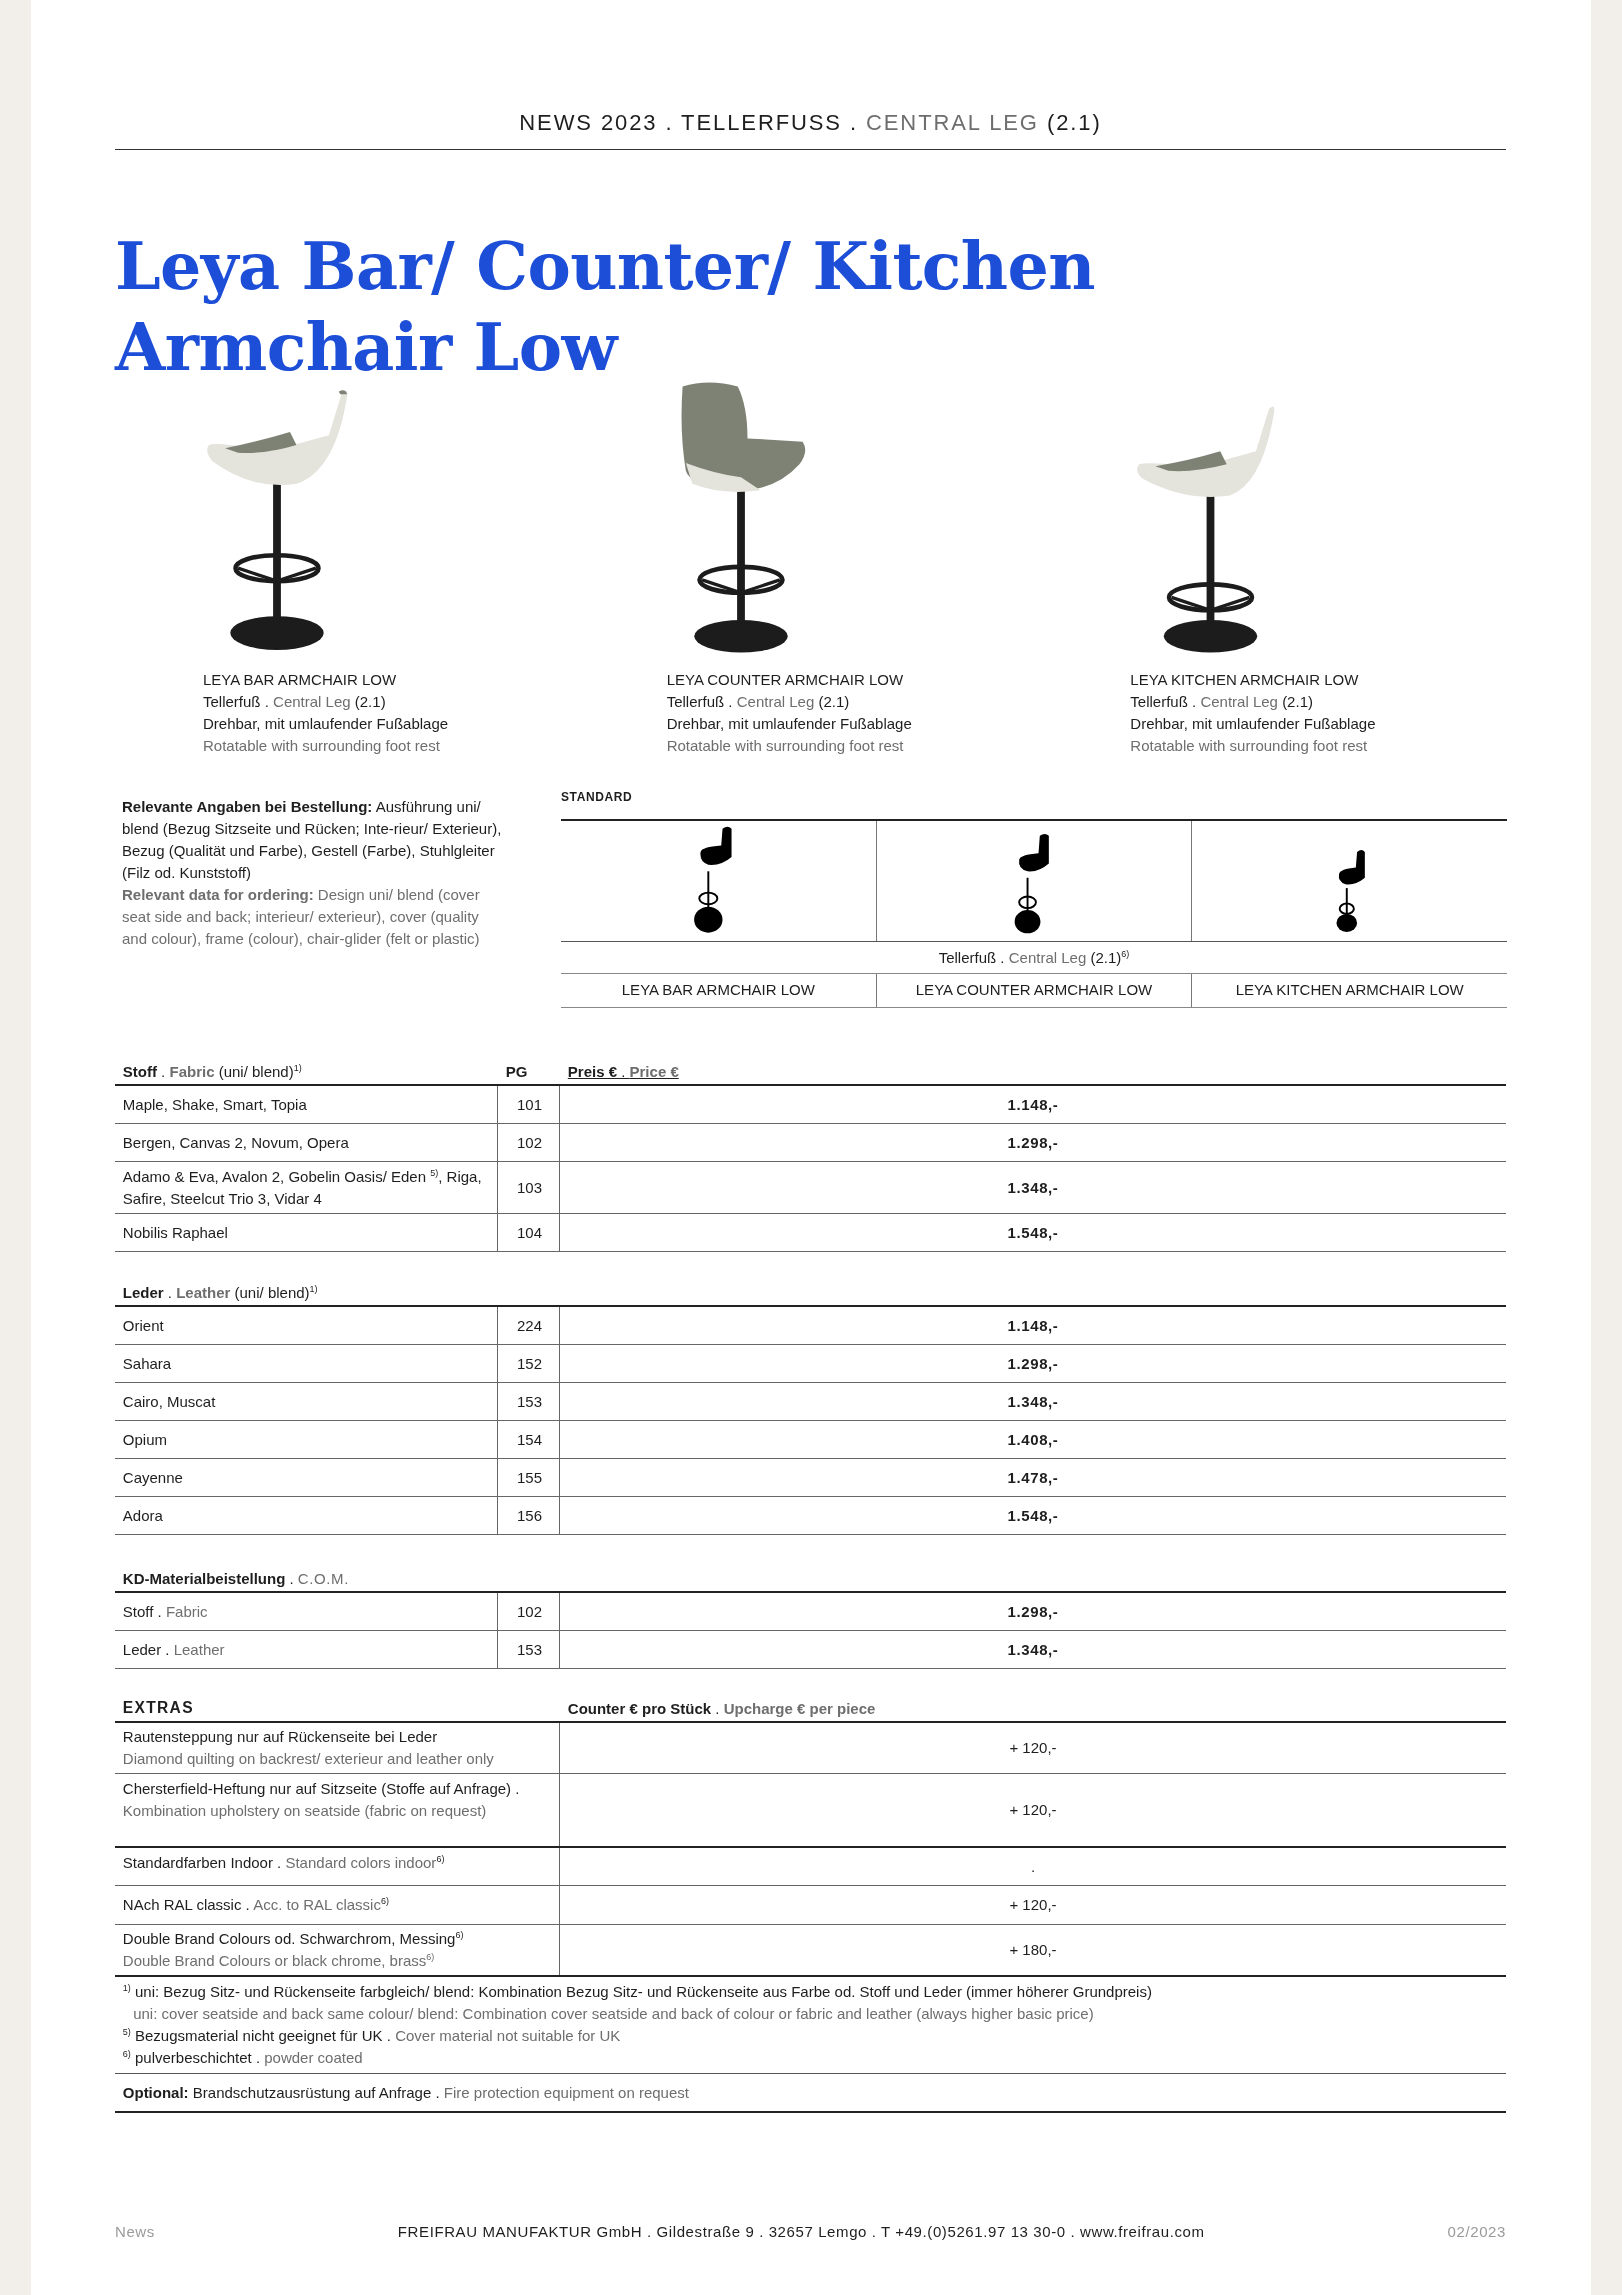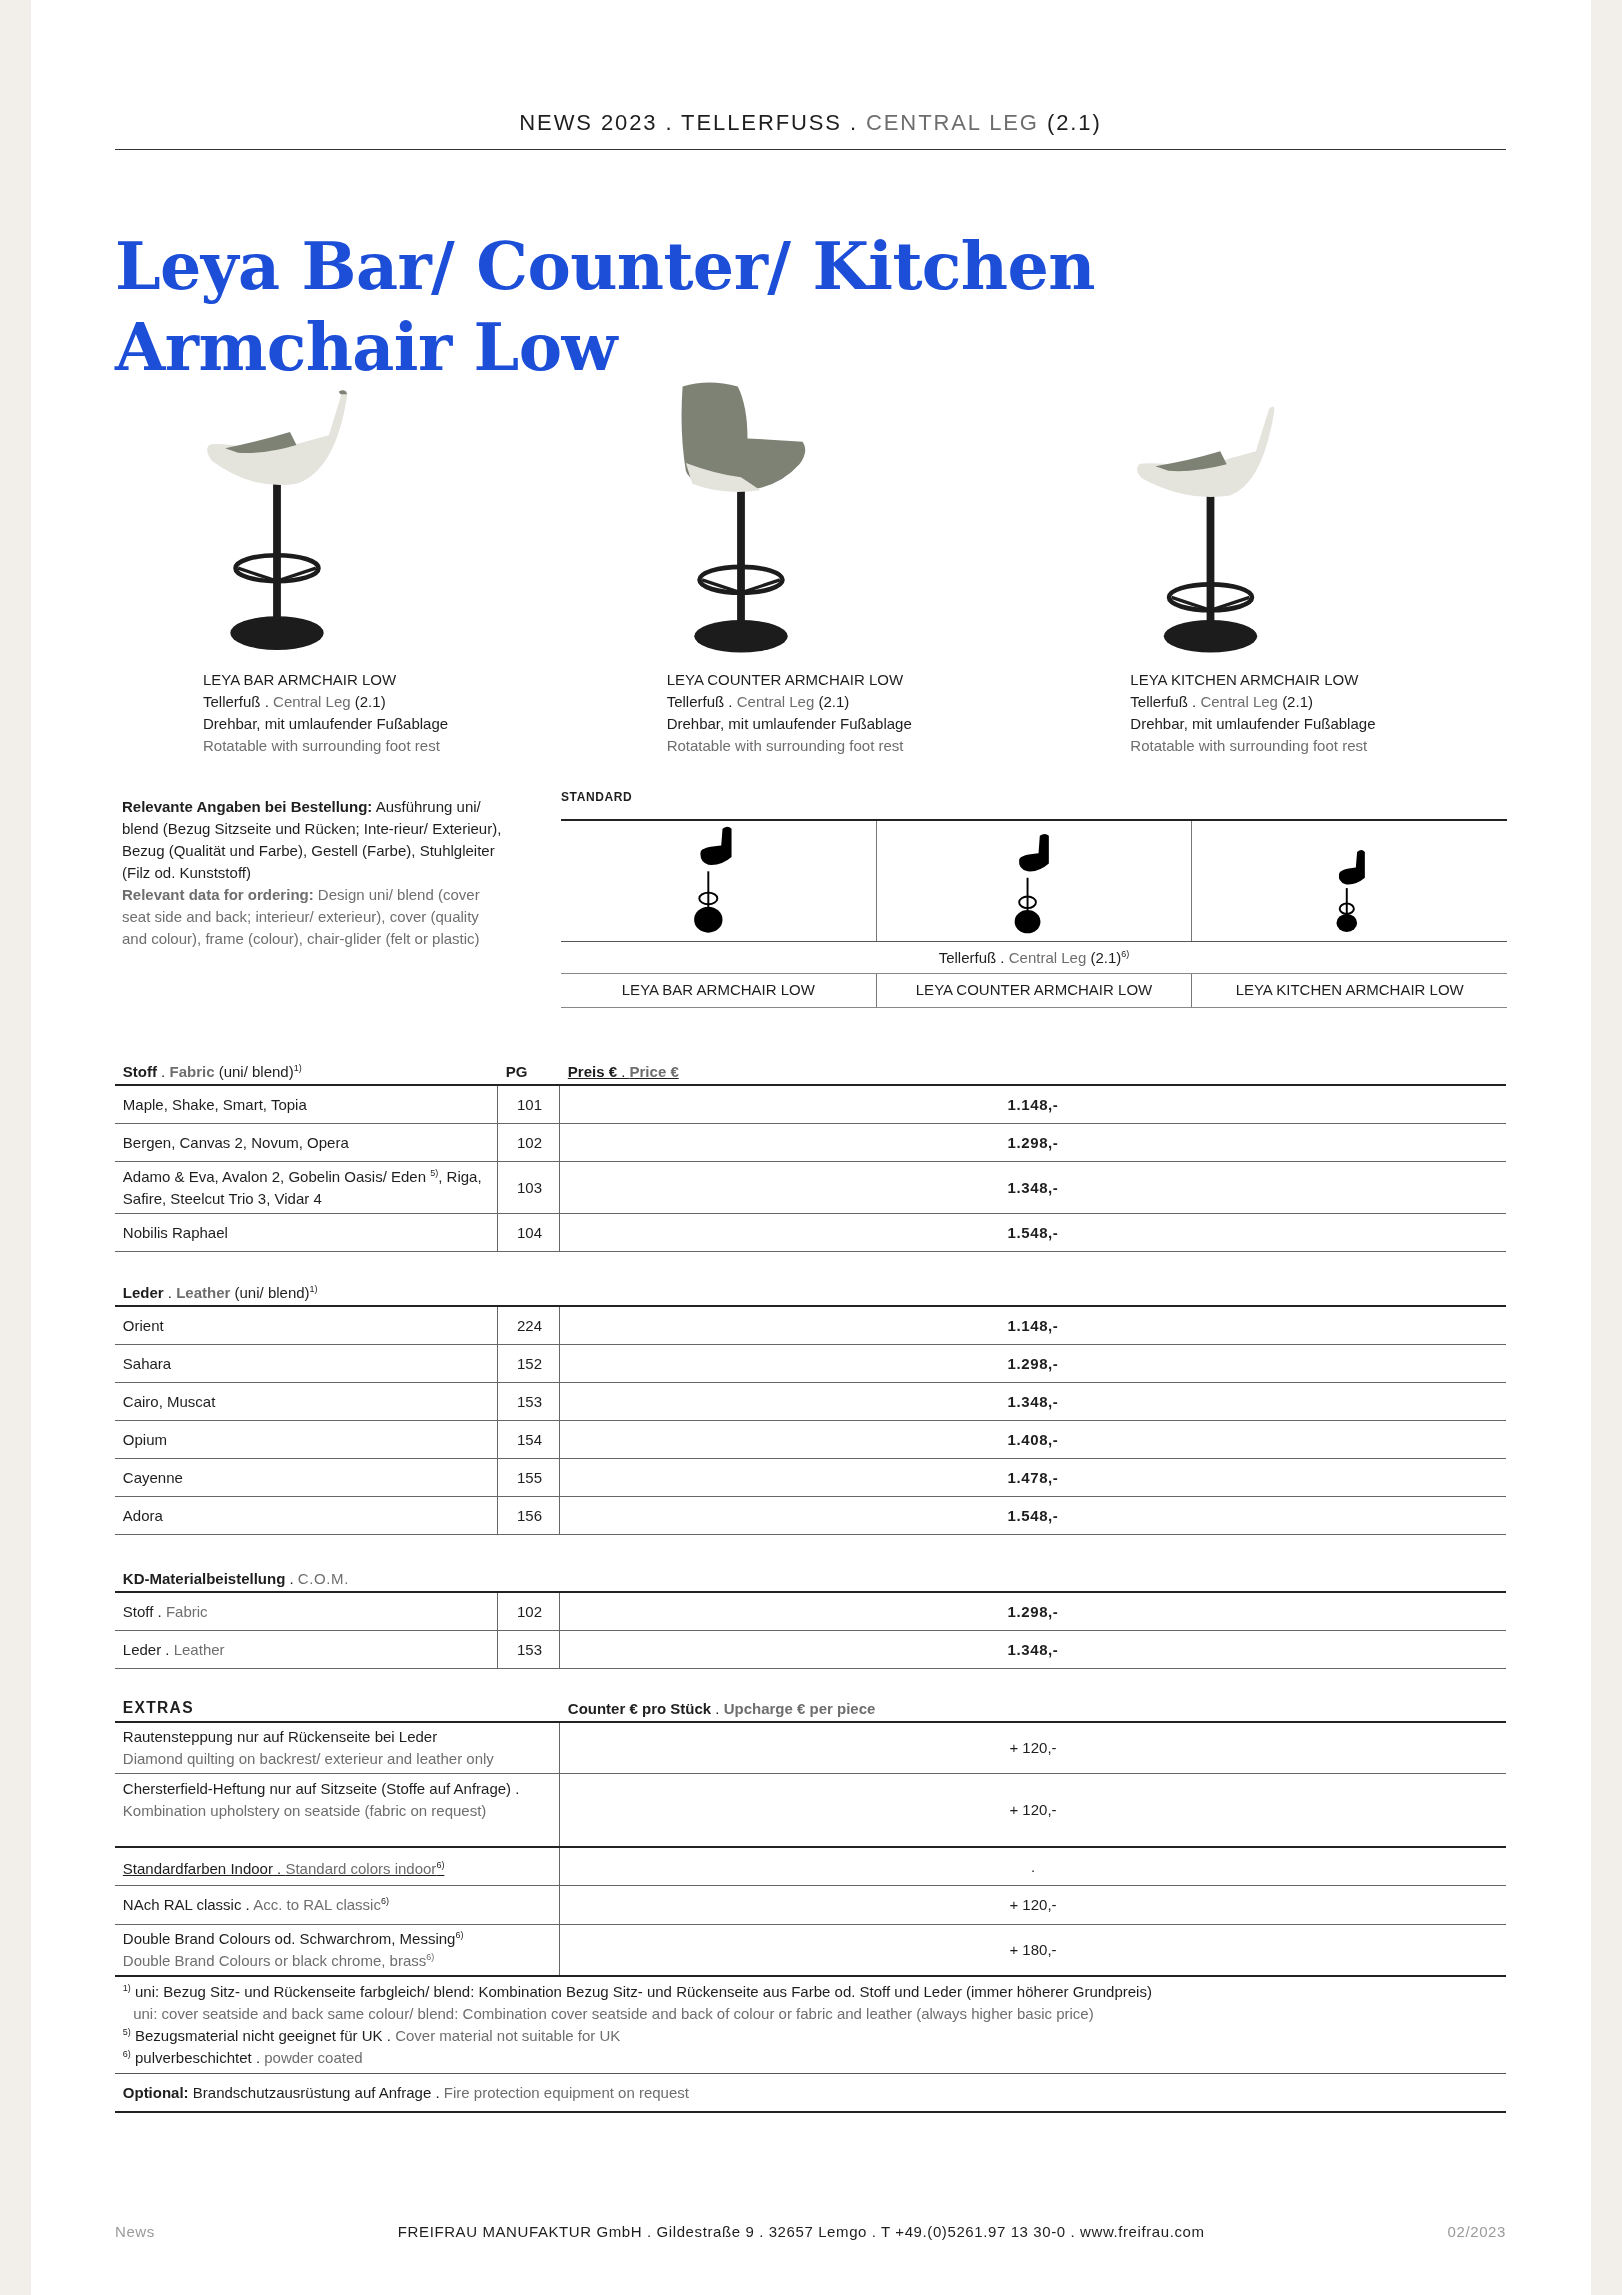--- a/index.html
+++ b/index.html
@@ -277,21 +277,21 @@
             <span>Rautensteppung nur auf Rückenseite bei Leder</span>
             <span class="grey">Diamond quilting on backrest/ exterieur and leather only</span>
           </div>
         <div class="c3">+ 120,-</div>
       </div>
       <div class="erow thick" style="height:74px;">
         <div class="c1" style="display:block;"><span>Chersterfield-Heftung nur auf Sitzseite (Stoffe auf Anfrage)</span> . <span class="grey">Kombination upholstery on seatside (fabric on request)</span></div>
         <div class="c3">+ 120,-</div>
       </div>
       <div class="erow" style="height:38px;">
-        <div class="c1" style="display:block;padding-top:10px;text-decoration:underline;"><span>Standardfarben Indoor</span> . <span class="grey">Standard colors indoor</span><sup>6)</sup></div>
+        <div class="c1" style="display:block;padding-top:4px;"><span>Standardfarben Indoor</span> . <span class="grey">Standard colors indoor</span><sup>6)</sup></div>
         <div class="c3">.</div>
       </div>
       <div class="erow" style="height:39px;">
         <div class="c1" style="display:block;padding-top:7.8px;"><span>NAch RAL classic</span> . <span class="grey">Acc. to RAL classic</span><sup>6)</sup></div>
         <div class="c3">+ 120,-</div>
       </div>
       <div class="erow thick" style="height:52px;">
         <div class="c1">
             <span><span>Double Brand Colours od. Schwarchrom, Messing</span><sup>6)</sup></span>
             <span class="grey"><span>Double Brand Colours or black chrome, brass</span><sup>6)</sup></span>

